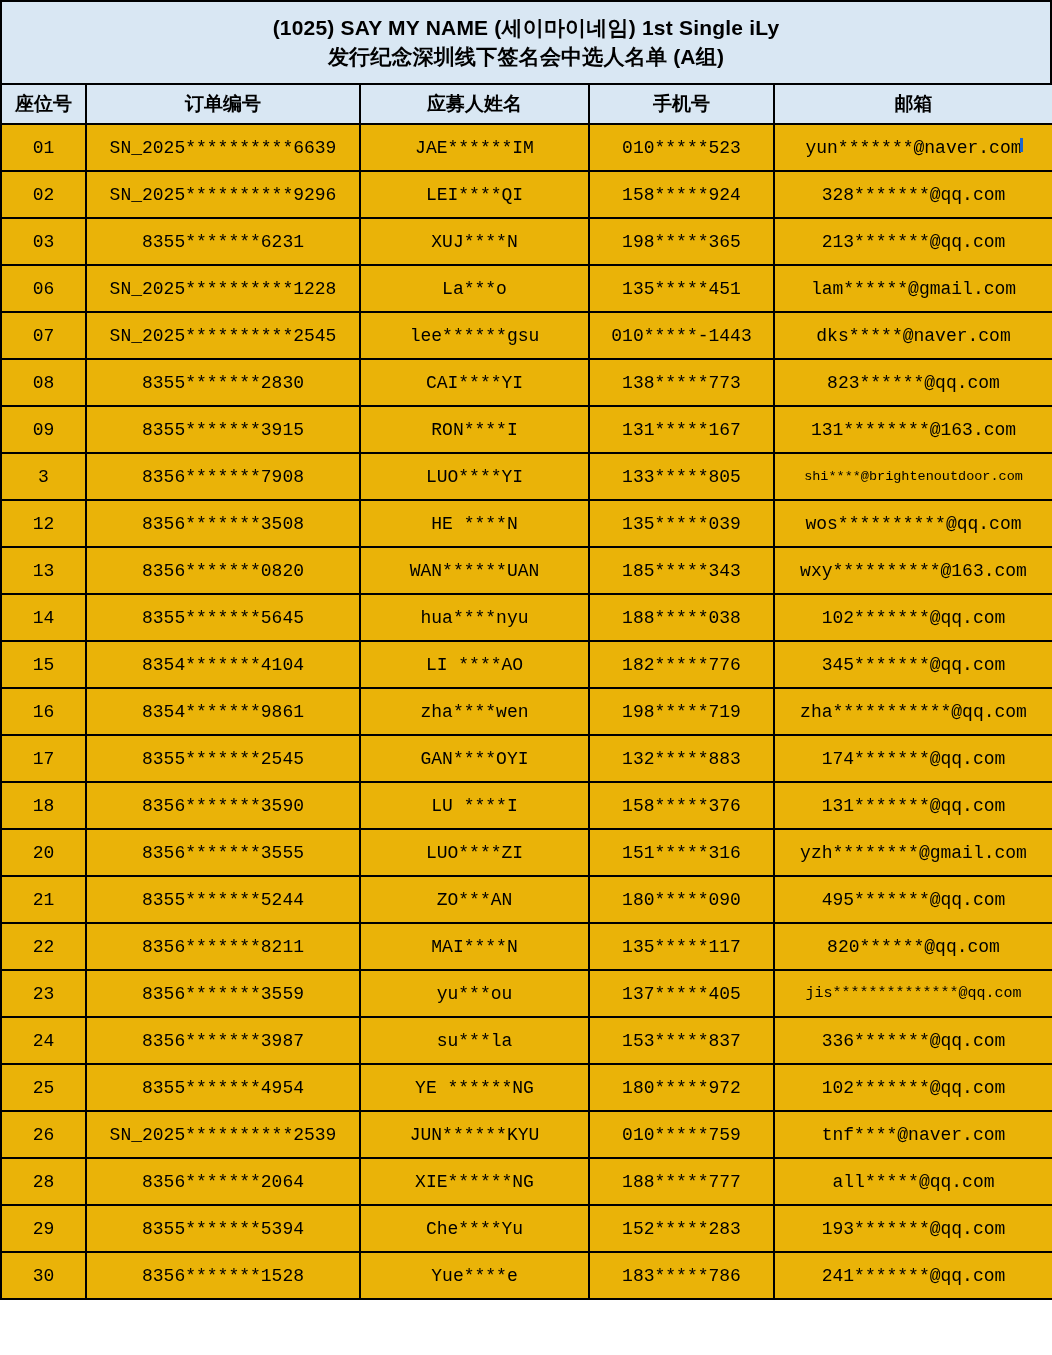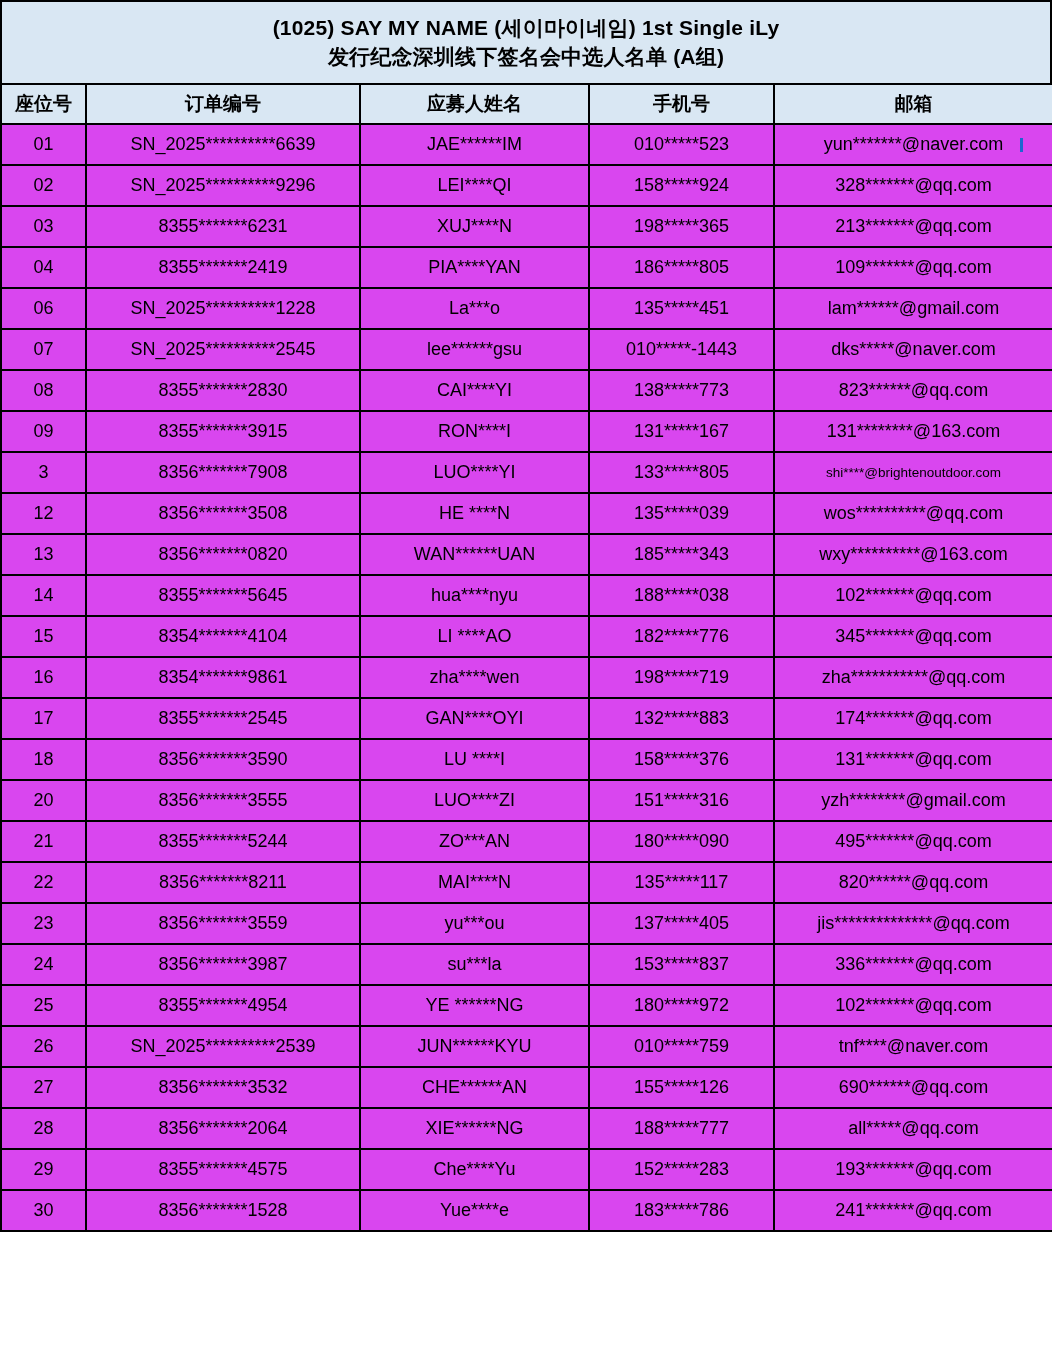--- a/index.html
+++ b/index.html
@@ -38,23 +38,23 @@
   }
   th, td {
     border: 2px solid #000000;
     text-align: center;
     vertical-align: middle;
     overflow: hidden;
     white-space: nowrap;
   }
   thead tr { height: 40px; background: #d9e7f3; }
   th { font-size: 19px; font-weight: bold; }
-  tbody tr { height: 41px; background: #d946ef; }
+  tbody tr { height: 47px; background: #eab308; font-family: Liberation Mono, monospace; }
   td { font-size: 18px; }
-  td.small  { font-size: 18px; }
+  td.small  { font-size: 15px; }
   td.xsmall { font-size: 13.5px; }
 
   col.c-seat  { width: 85px;  }
   col.c-order { width: 274px; }
   col.c-name  { width: 229px; }
   col.c-phone { width: 185px; }
   col.c-email { width: 279px; }
 
   .cursor-artifact {
     position: absolute;
@@ -108,27 +108,20 @@
           <td>328*******@qq.com</td>
         </tr>
         <tr>
           <td>03</td>
           <td>8355*******6231</td>
           <td>XUJ****N</td>
           <td>198*****365</td>
           <td>213*******@qq.com</td>
         </tr>
         <tr>
-          <td>04</td>
-          <td>8355*******2419</td>
-          <td>PIA****YAN</td>
-          <td>186*****805</td>
-          <td>109*******@qq.com</td>
-        </tr>
-        <tr>
           <td>06</td>
           <td>SN_2025**********1228</td>
           <td>La***o</td>
           <td>135*****451</td>
           <td>lam******@gmail.com</td>
         </tr>
         <tr>
           <td>07</td>
           <td>SN_2025**********2545</td>
           <td>lee******gsu</td>
@@ -248,36 +241,29 @@
           <td>102*******@qq.com</td>
         </tr>
         <tr>
           <td>26</td>
           <td>SN_2025**********2539</td>
           <td>JUN******KYU</td>
           <td>010*****759</td>
           <td>tnf****@naver.com</td>
         </tr>
         <tr>
-          <td>27</td>
-          <td>8356*******3532</td>
-          <td>CHE******AN</td>
-          <td>155*****126</td>
-          <td>690******@qq.com</td>
-        </tr>
-        <tr>
           <td>28</td>
           <td>8356*******2064</td>
           <td>XIE******NG</td>
           <td>188*****777</td>
           <td>all*****@qq.com</td>
         </tr>
         <tr>
           <td>29</td>
-          <td>8355*******4575</td>
+          <td>8355*******5394</td>
           <td>Che****Yu</td>
           <td>152*****283</td>
           <td>193*******@qq.com</td>
         </tr>
         <tr>
           <td>30</td>
           <td>8356*******1528</td>
           <td>Yue****e</td>
           <td>183*****786</td>
           <td>241*******@qq.com</td>

